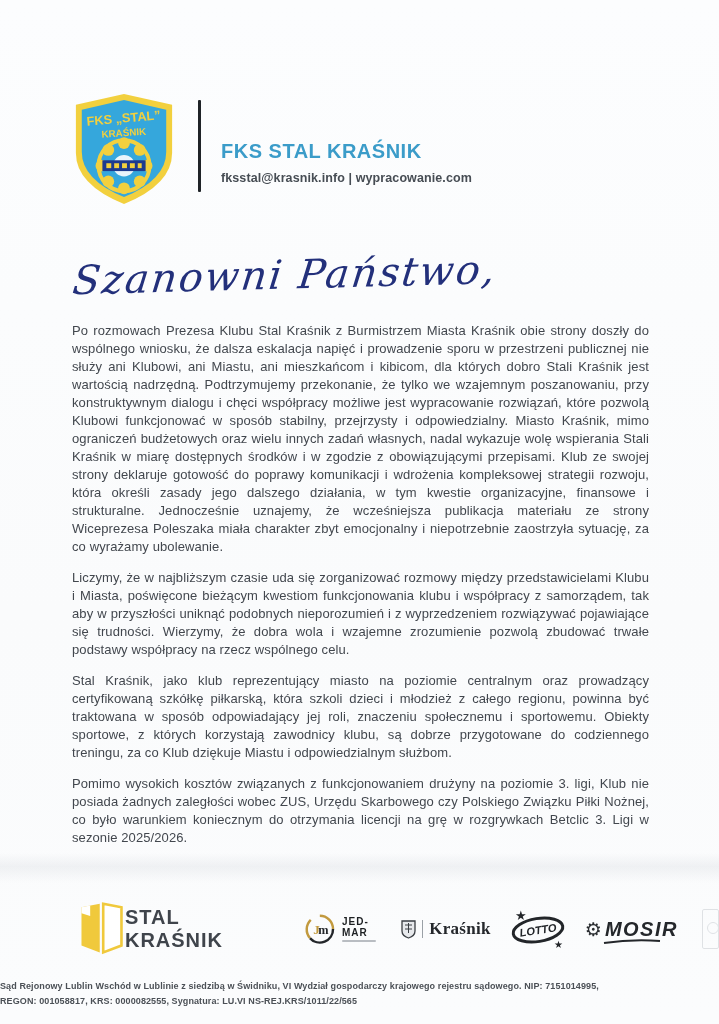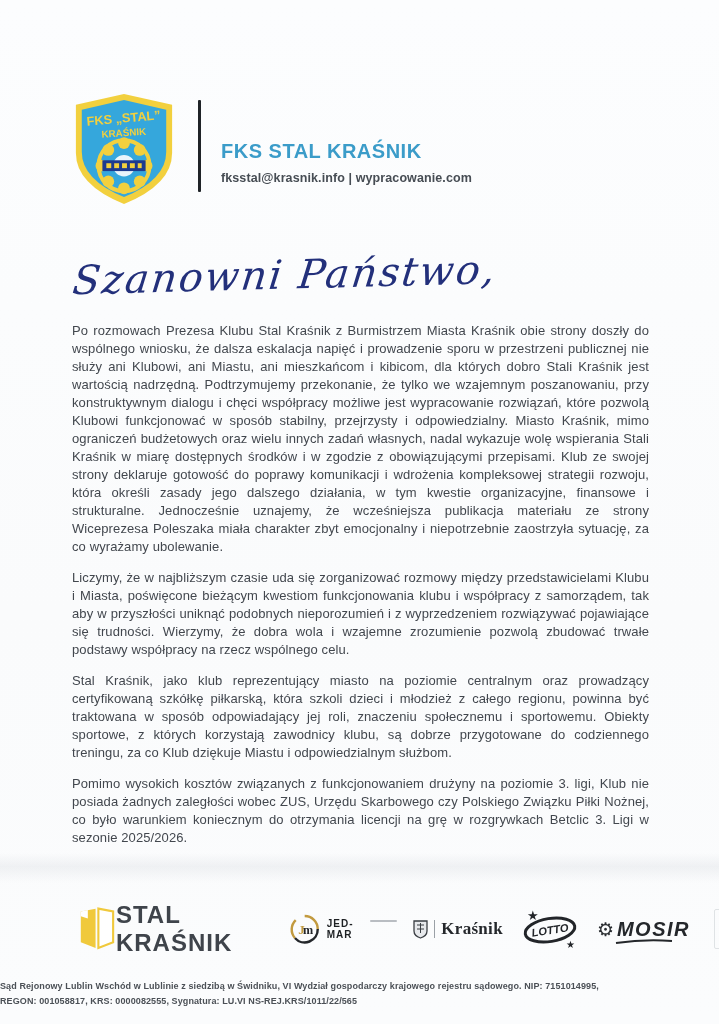--- a/index.html
+++ b/index.html
@@ -58,29 +58,29 @@
   }
 
   
   .footer-bar {
     position: absolute; left: 0; top: 893px; width: 719px; height: 72px;
     display: flex; align-items: center;
   }
   .footer-club { display: flex; align-items: center; margin-left: 78px; }
   .footer-shield { width: 54px; height: 62px; }
   .footer-wordmark {
-    font-size: 24px; font-weight: bold;
+    font-size: 20px; font-weight: bold;
     color: #3f444b; letter-spacing: 1px;
   }
 
   .sponsors { display: flex; align-items: center; margin-left: 42px; gap: 16px; }
   .sponsor { display: flex; align-items: center; }
 
   .jm-badge { width: 36px; height: 36px; }
-  .jedmar-txt { margin-left: 7px; display: flex; flex-direction: row; }
+  .jedmar-txt { margin-left: 7px; display: flex; flex-direction: column; }
   .jedmar-name { font-size: 10px; font-weight: bold; color: #1d2023; letter-spacing: 1px; }
   .jedmar-tagline { margin-top: 2px; width: 34px; height: 2px; background: #b9bdc2; border-radius: 1px; }
 
   .krasnik-shield { width: 15px; height: 19px; }
   .krasnik-sep { width: 1px; height: 18px; background: #9aa0a6; margin: 0 6px; }
   .krasnik-name {
     font-family: "Liberation Serif", serif; font-weight: bold;
     font-size: 17px; color: #24272b; letter-spacing: 0.3px;
   }
 

